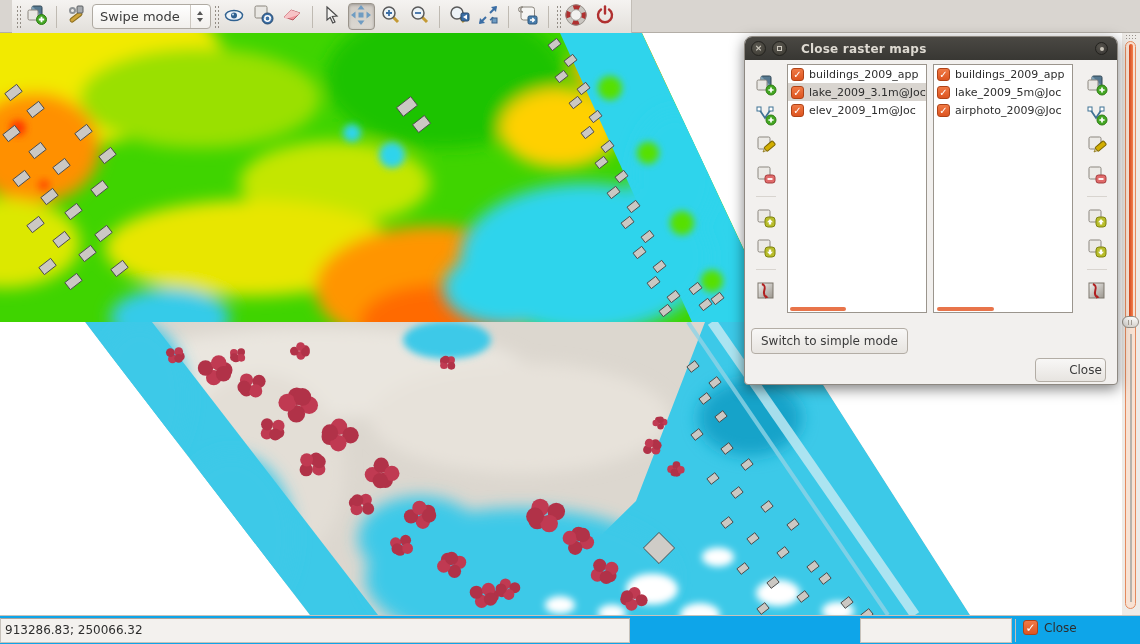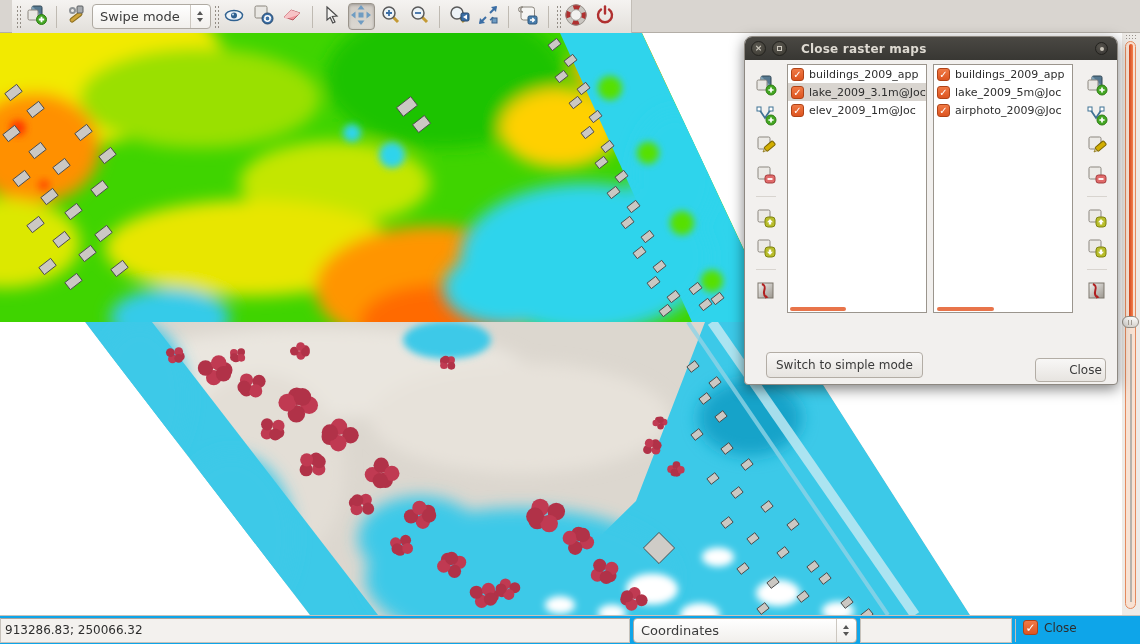--- a/index.html
+++ b/index.html
@@ -54,21 +54,21 @@
   .listbox.lb-left{left:42px;} .listbox.lb-right{left:188px;}
   .list-item{display:flex;align-items:center;gap:5px;height:18px;padding:0 3px;font-size:11px;color:#2e2e2e;white-space:nowrap;overflow:hidden;}
   .list-item.selected{background:#d9d5d0;}
   .checkbox{width:13px;height:13px;border-radius:3px;flex:none;
     background:linear-gradient(#f07a45,#dd5420);border:1px solid #b04317;
     color:#fff;font-size:10px;line-height:12px;text-align:center;}
   .hscroll{position:absolute;bottom:1px;height:4px;border-radius:2px;background:#e8744a;}
   .dlg-btn{background:linear-gradient(#f8f7f6,#e7e4e0);border:1px solid #b3ada5;border-radius:4px;
     font-size:12px;color:#3a3a3a;position:absolute;display:flex;align-items:center;justify-content:center;
     font-family:"DejaVu Sans","Liberation Sans",sans-serif;}
-  .btn-switch{left:21px;top:268px;height:22px;padding:12px 9px;margin-top:24px;}
+  .btn-switch{left:6px;top:268px;height:22px;padding:12px 9px;}
   .btn-close{right:11px;top:298px;height:24px;width:71px;padding-left:36px;}
   
   .statusbar{position:absolute;left:0;top:615px;width:1140px;height:35px;background:#0ea5e9;border-top:1px solid #c8c3bc;font-size:12px;color:#2e2e2e;}
   .sb-panel{position:absolute;top:2px;height:25px;border:1px solid #c6c1ba;border-top-color:#aaa49c;background:#f3f1ee;}
   .sb-coords{left:0;width:630px;line-height:23px;padding-left:4px;}
   .sb-combo{position:absolute;left:633px;top:2px;width:224px;}
   .sb-progress{left:860px;width:152px;}
   .sb-sep{position:absolute;left:1015px;top:3px;width:1px;height:23px;background:#c4bfb8;}
   .sb-render{position:absolute;left:1023px;top:4px;display:flex;align-items:center;gap:6px;}
   .checkbox.big{width:15px;height:15px;font-size:12px;line-height:14px;border-radius:3px;}
@@ -661,26 +661,19 @@
         </div>
     </div>
 
     <button class="dlg-btn btn-switch">Switch to simple mode</button>
     <button class="dlg-btn btn-close">Close</button>
   </div>
 </div>
 
 <div class="statusbar">
   <div class="sb-panel sb-coords">913286.83; 250066.32</div>
-  <div class="combo sb-combo">
-    <span>Coordinates</span>
-    <span class="spin" style="margin-left:auto;">
-        <i class="arr-up"></i>
-        <i class="arr-dn"></i>
-      </span>
-  </div>
   <div class="sb-panel sb-progress"></div>
   <div class="sb-sep"></div>
   <div class="sb-render">
     <span class="checkbox big">✓</span>
     <span>Close</span>
   </div>
 </div>
 
 </body></html>

